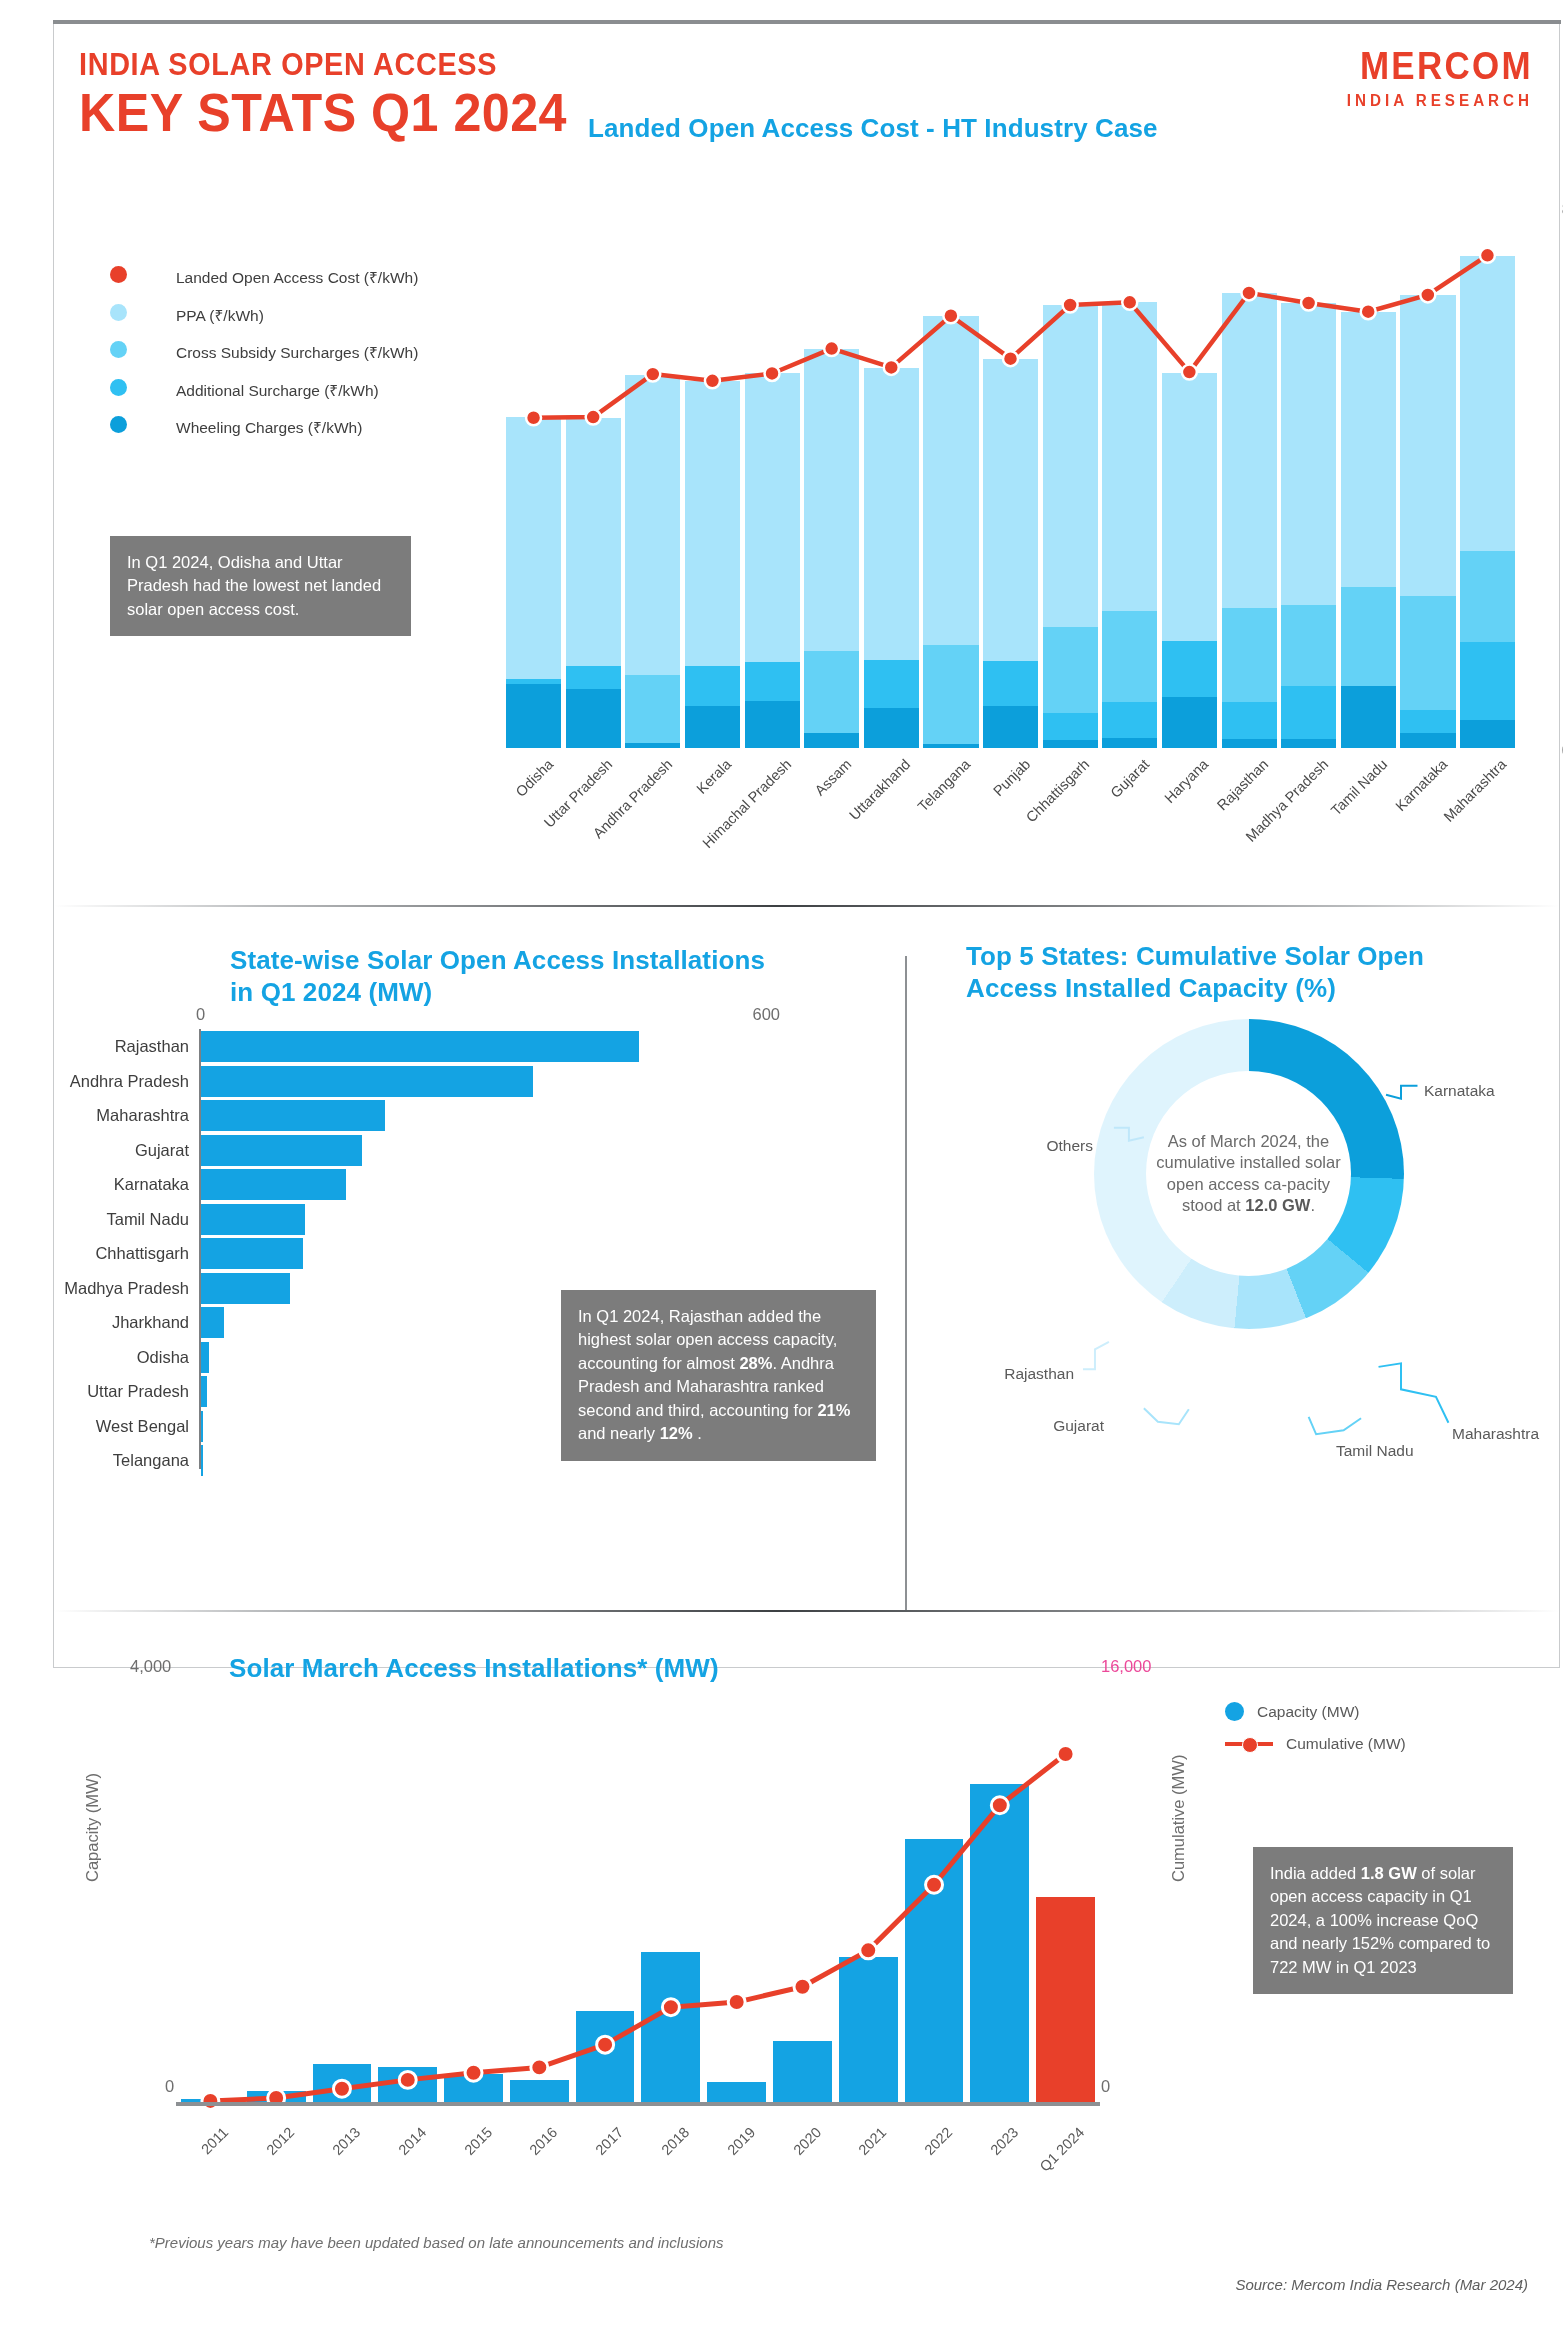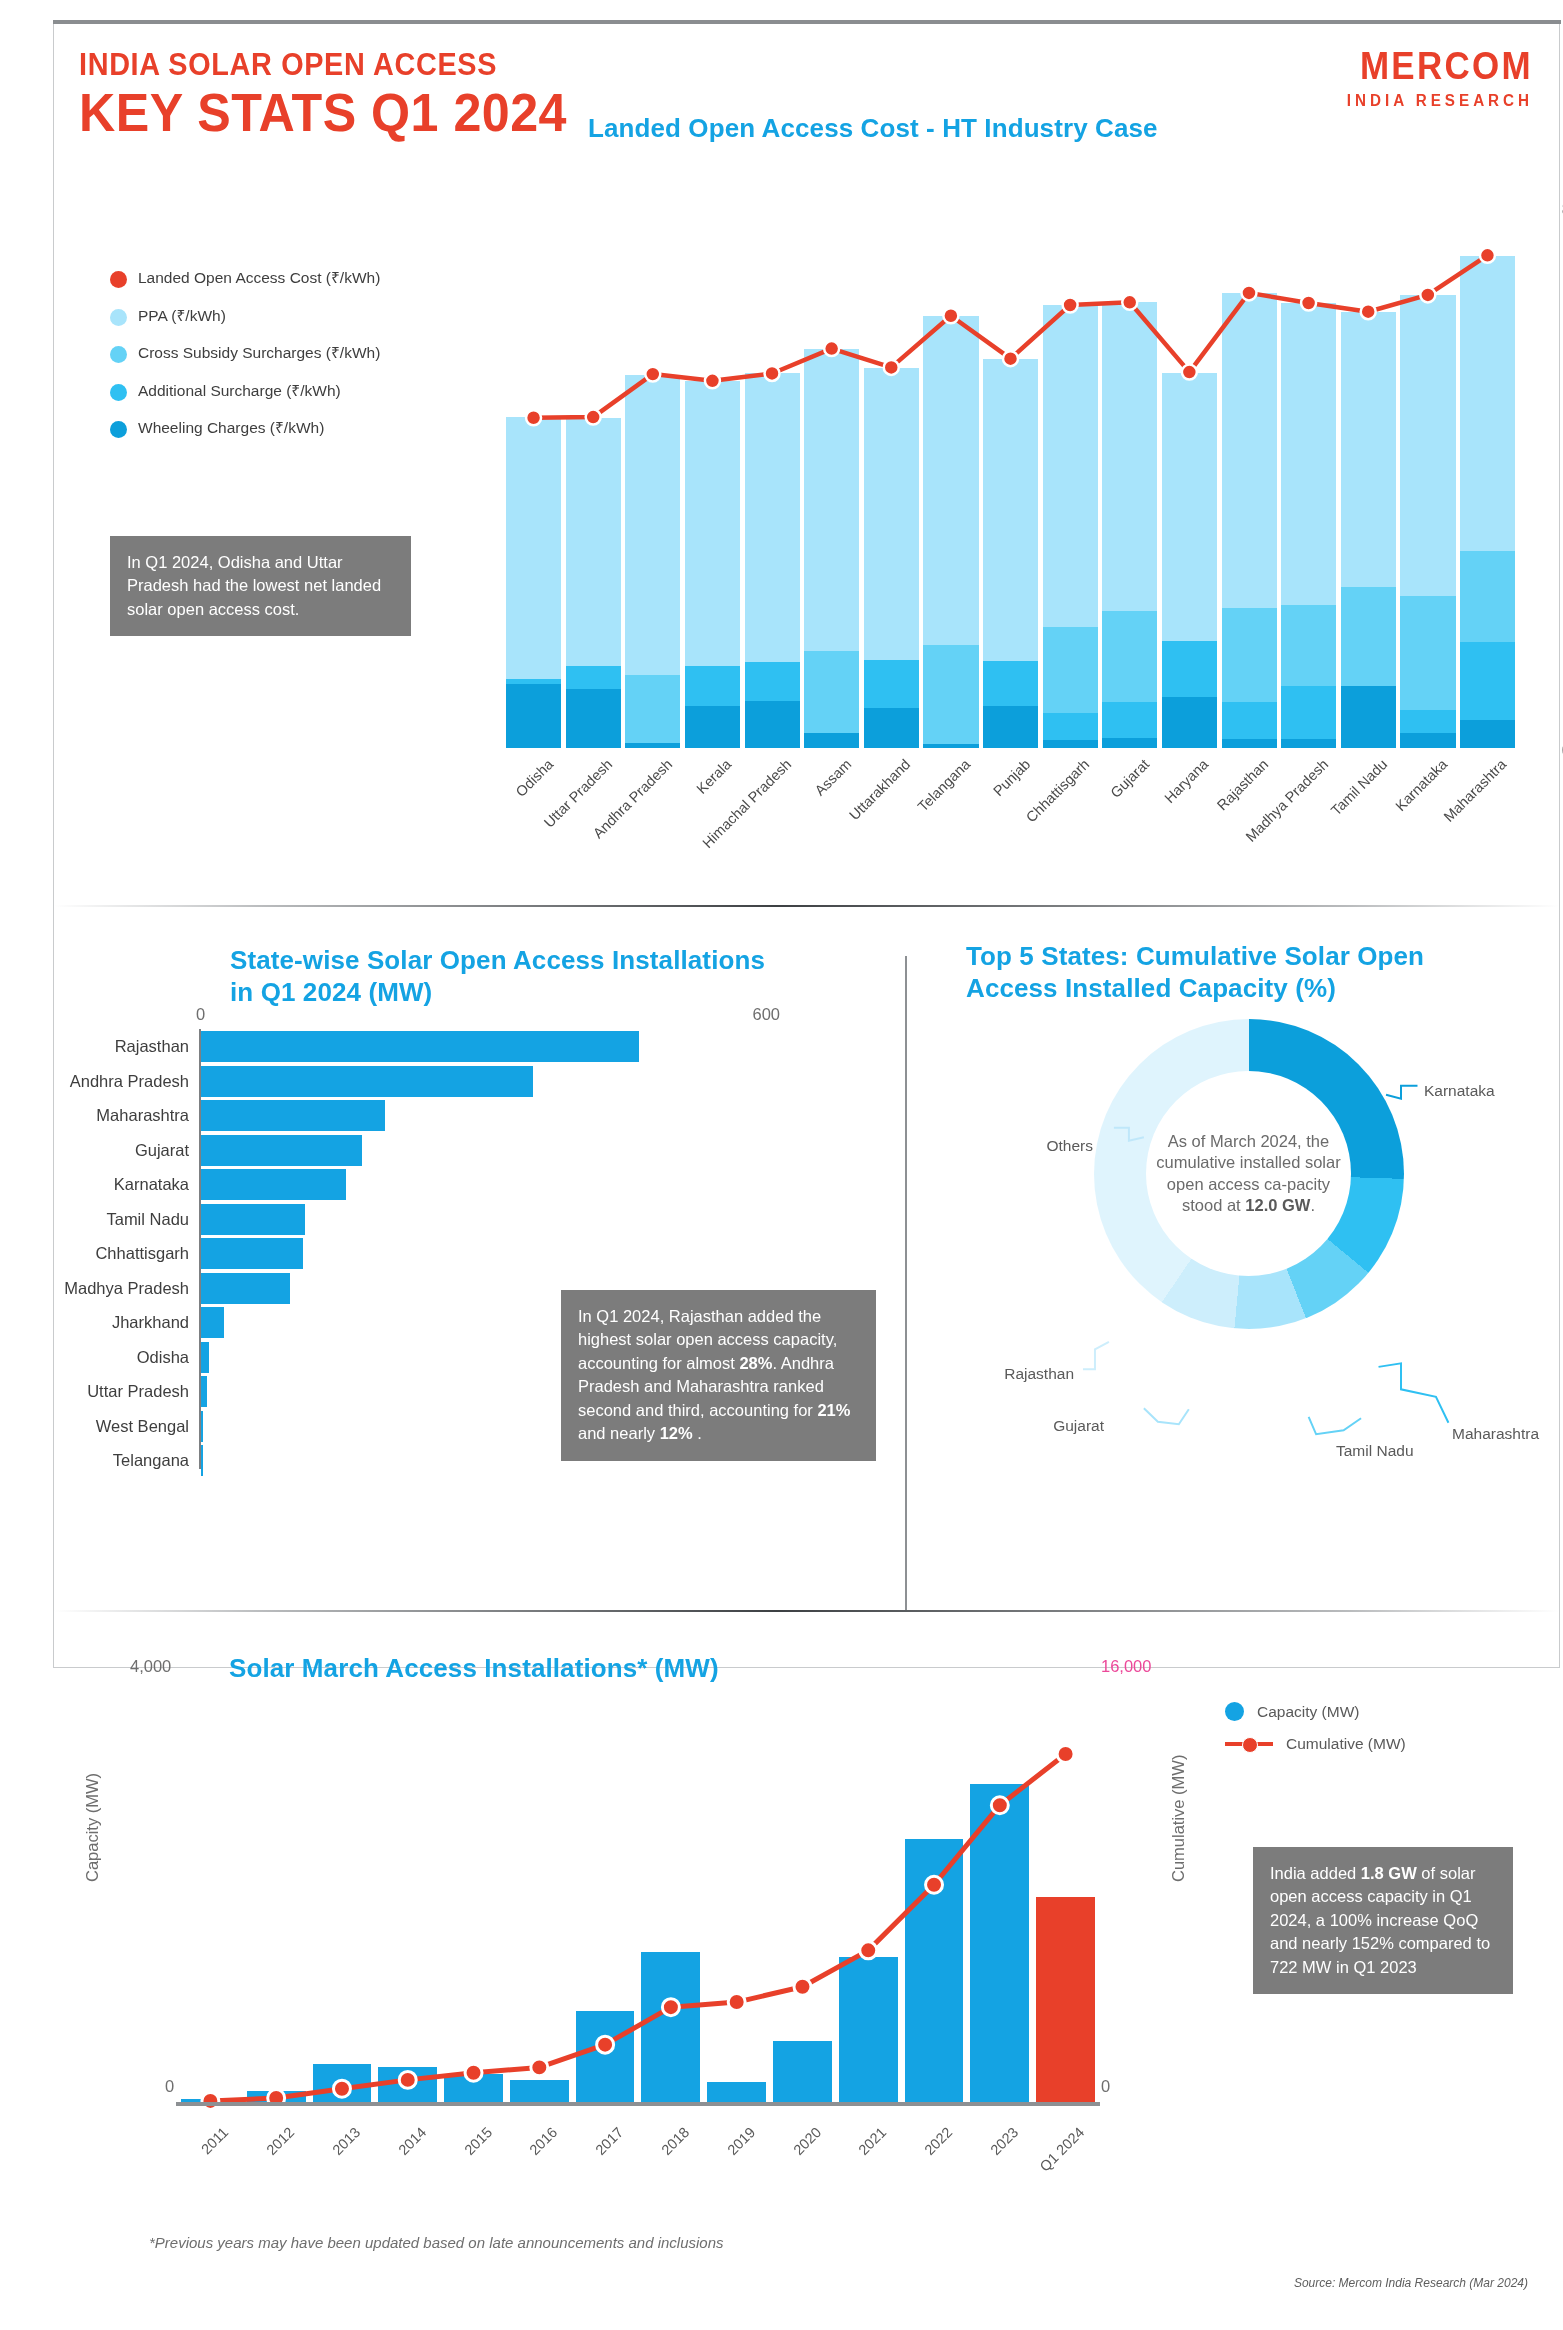--- a/index.html
+++ b/index.html
@@ -55,21 +55,21 @@
   .ctitle {
     color:#14a3e3; font-size:26px; font-weight:700; line-height:1.22;
     letter-spacing:0.1px;
   }
 
   
   #chart1 { position:absolute; left:0; top:0; width:1504px; height:849px; }
   .c1-title { position:absolute; left:534px; top:92px; }
 
   .legend { position:absolute; left:56px; top:245px; }
-  .legend-row { display:flex; align-items:flex-end; margin-bottom:15.5px; }
+  .legend-row { display:flex; align-items:flex-start; margin-bottom:15.5px;gap:38px; }
   .legend-dot { width:17px; height:17px; border-radius:50%; margin-right:11px; flex:none; }
   .legend-label { font-size:15.5px; color:#3e3e3e; white-space:nowrap; }
 
   .callout {
     position:absolute; background:#7c7c7c; color:#fff;
     font-size:16.5px; line-height:1.42; padding:15px 17px;
   }
   .callout b { font-weight:700; }
 
   .c1-plot { position:absolute; left:452px; top:190px; width:1009px; height:537px; }
@@ -151,21 +151,21 @@
   }
   .c4-leg-line::after {
     content:""; position:absolute; left:16.5px; top:3px; width:14px; height:14px;
     border-radius:50%; background:#e8402a; border:1.5px solid #fff;
   }
   .footnote {
     position:absolute; left:95px; top:607px; font-size:15px; color:#6e6e6e;
     font-style:italic;
   }
   .source {
-    position:absolute; right:30px; top:649px; font-size:12px; color:#5e5e5e;
+    position:absolute; right:30px; top:649px; font-size:15px; color:#5e5e5e;
     font-style:italic;
   }
 </style>
 </head>
 <body>
 
 <div class="page">
 
   <div class="hdr-title">
     <div class="hdr-l1">INDIA SOLAR OPEN ACCESS</div>

